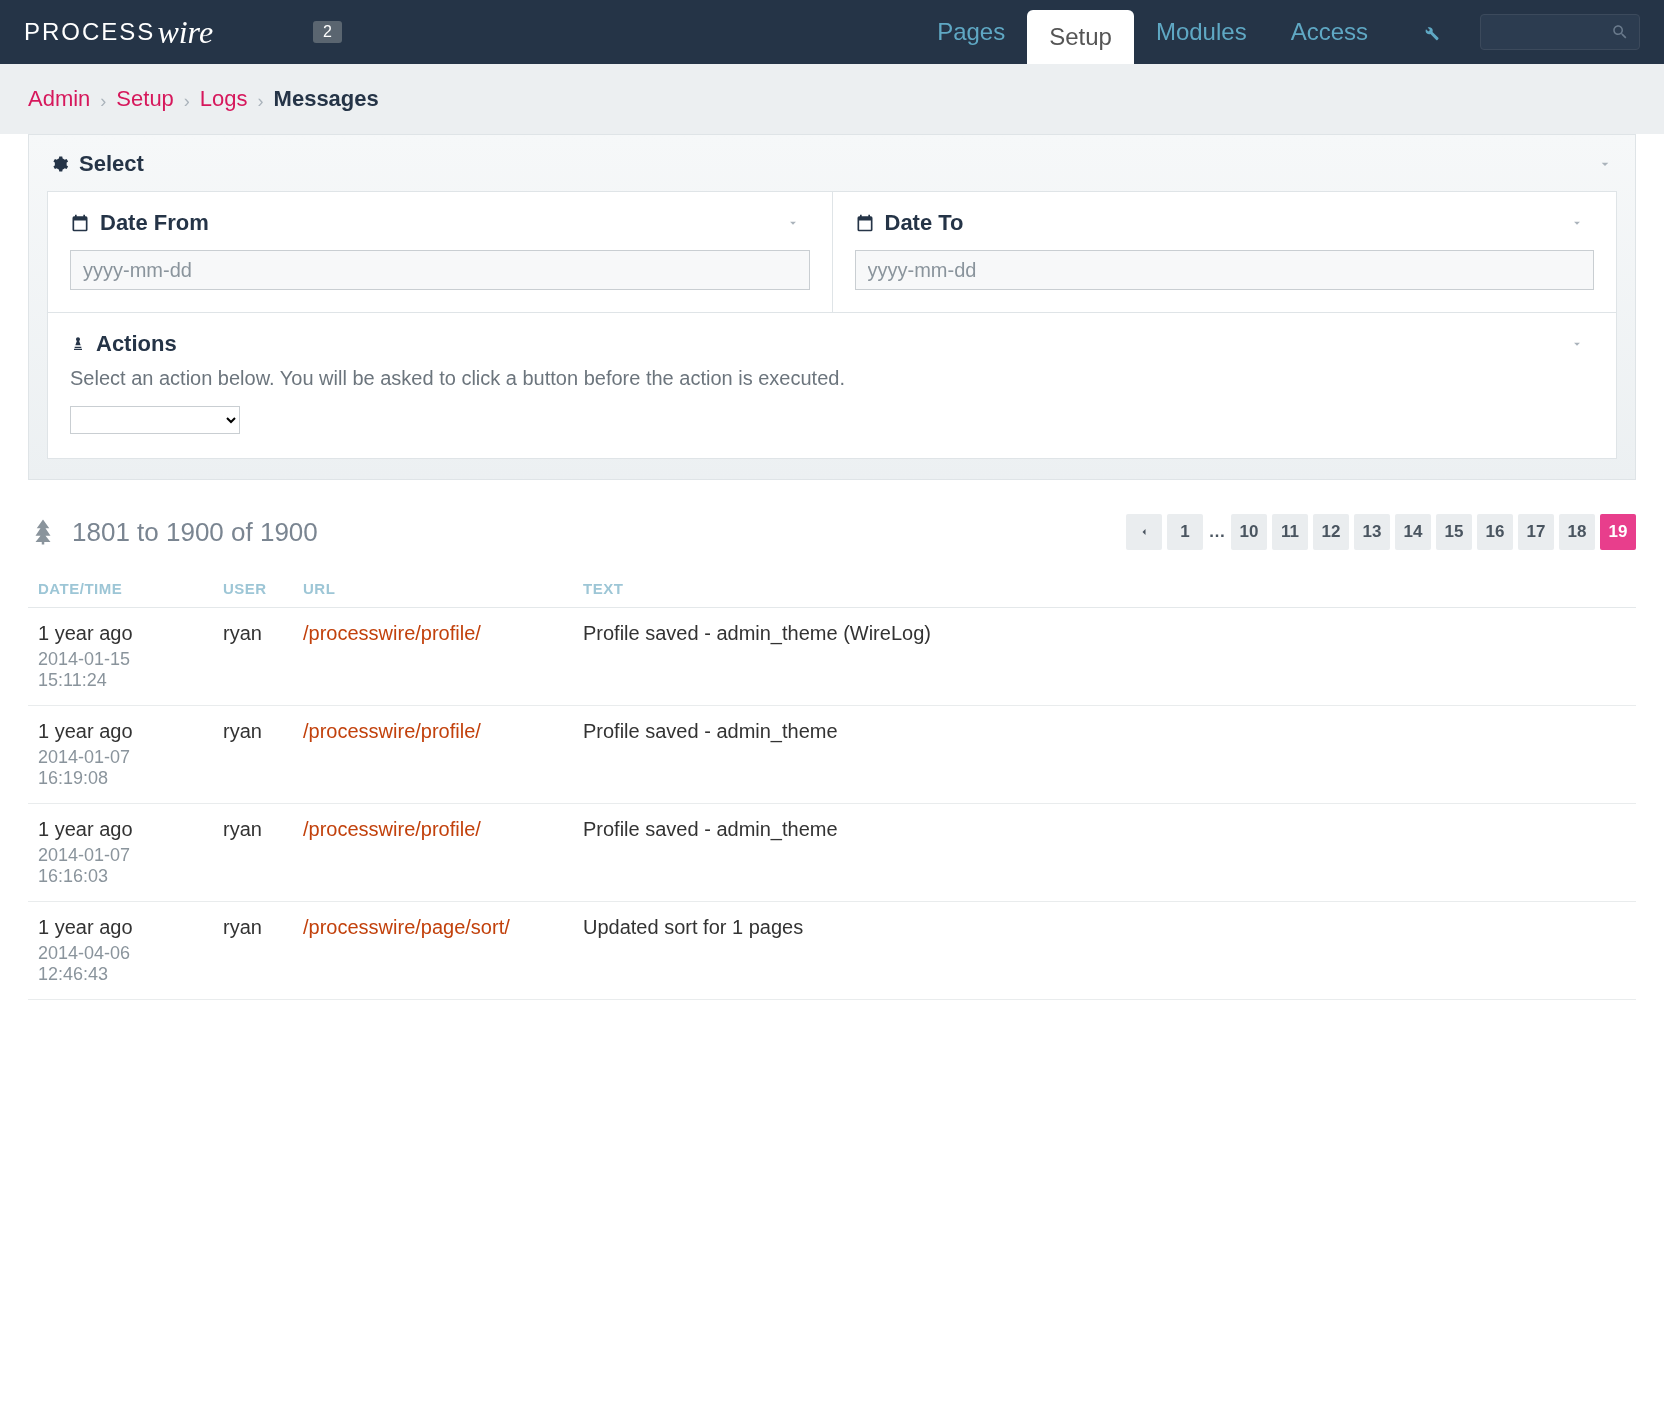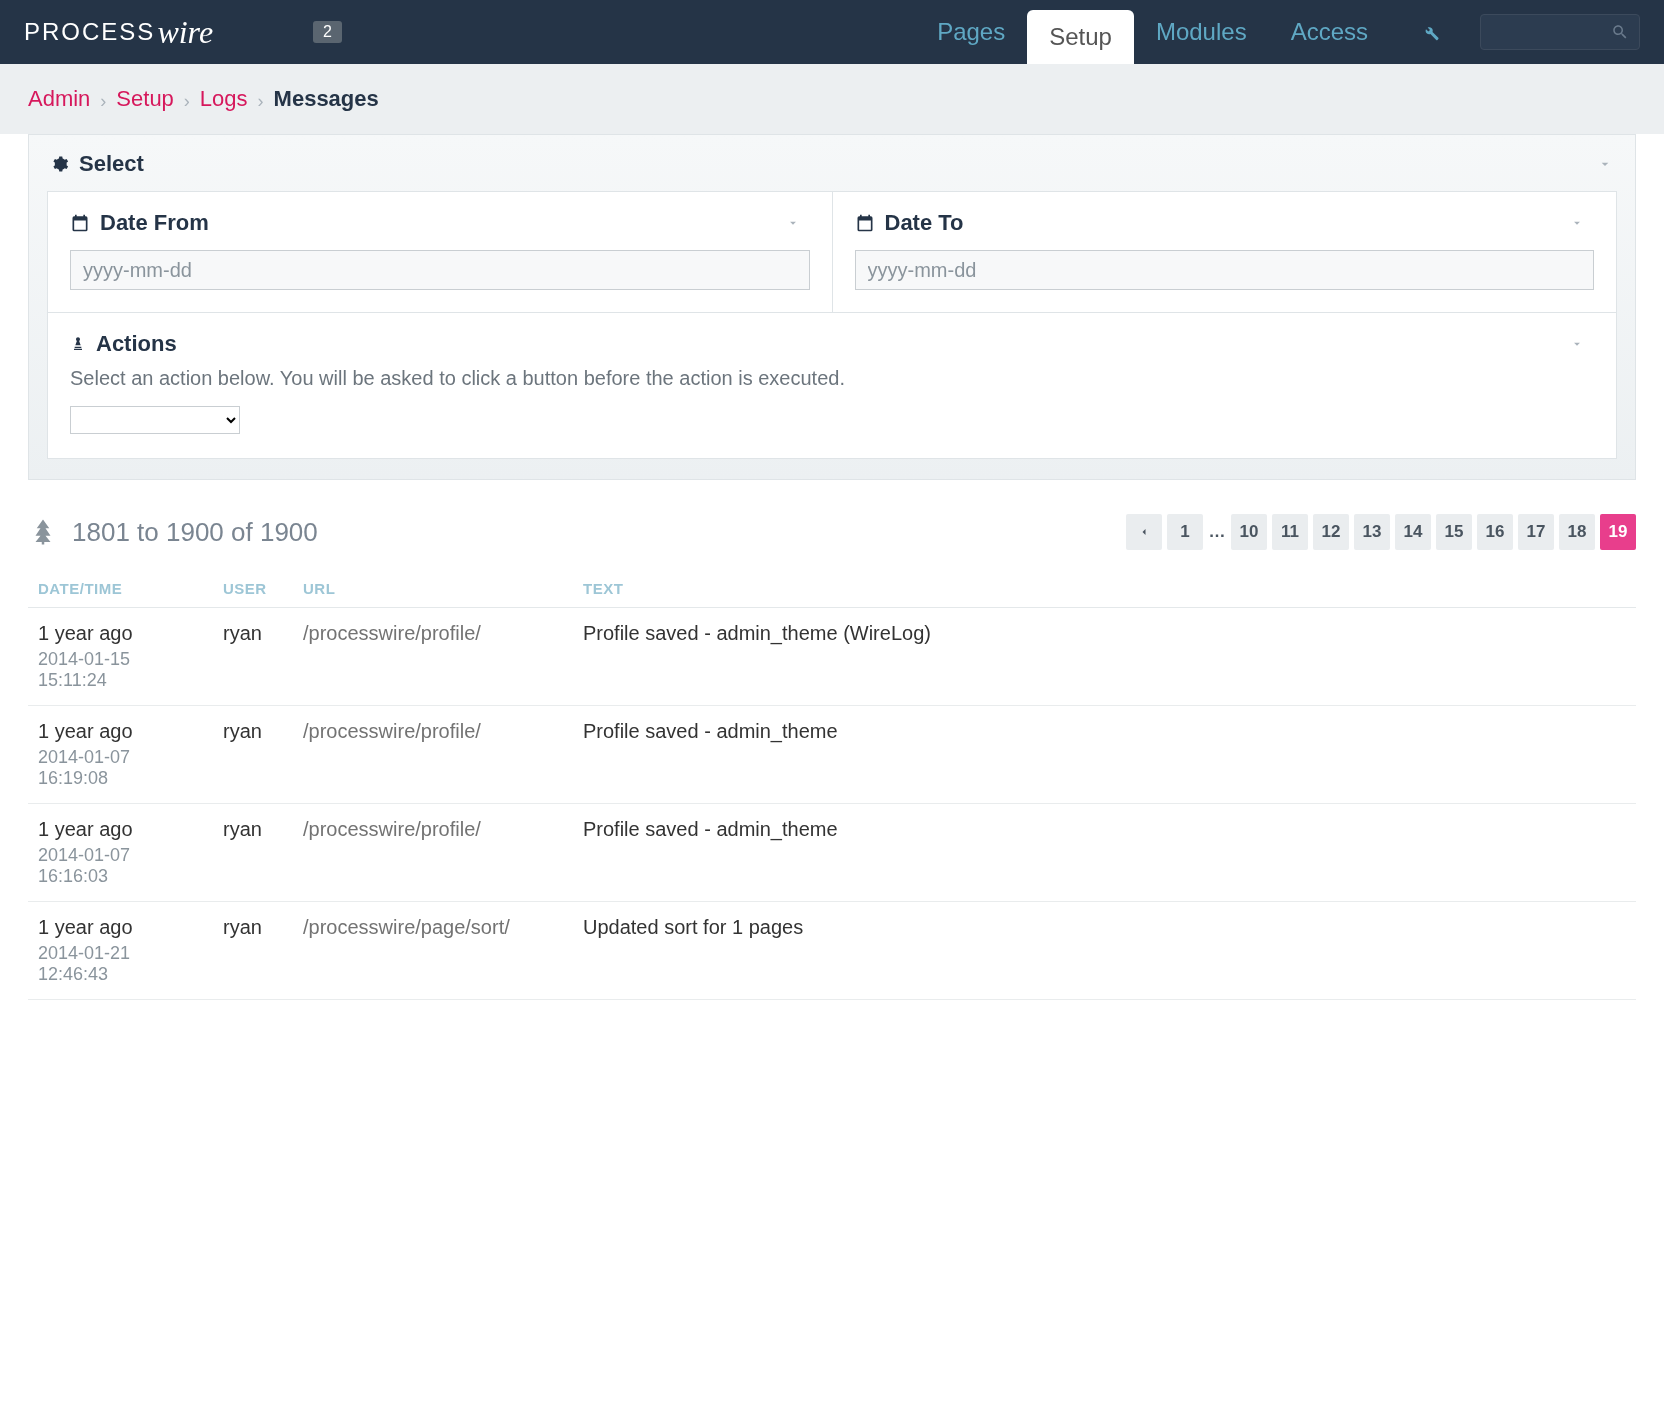--- a/index.html
+++ b/index.html
@@ -56,21 +56,21 @@
 .pg.dots { background: transparent; cursor: default; min-width: 18px; padding: 0; }
 .pg.active { background: #e83e8c; color: #fff; }
 .pg svg { width: 12px; height: 12px; fill: #4a5560; }
 
 
 .tbl { width: calc(100% - 56px); margin: 0 28px; border-collapse: collapse; }
 .tbl th { text-align: left; color: #9dc6d6; font-weight: 700; font-size: 15px; letter-spacing: 0.5px; padding: 12px 10px 10px; border-bottom: 1px solid #e4e8ea; }
 .tbl td { padding: 14px 10px; vertical-align: top; border-bottom: 1px solid #e9eced; font-size: 20px; color: #333; }
 .tbl td .rel { color: #333; }
 .tbl td .abs { color: #8a949c; font-size: 18px; margin-top: 4px; }
-.tbl td a { color: #737373; text-decoration: none; }
+.tbl td a { color: #c2410c; text-decoration: none; }
 .col-dt { width: 185px; }
 .col-user { width: 80px; }
 .col-url { width: 280px; }
 </style>
 </head>
 <body>
 
 <div class="topbar">
   <div class="logo">
     <span>PROCESS</span>
@@ -219,20 +219,20 @@
           <div class="rel">1 year ago</div>
           <div class="abs">2014-01-07 16:16:03</div>
         </td>
         <td>ryan</td>
         <td><a href="#">/processwire/profile/</a></td>
         <td>Profile saved - admin_theme</td>
       </tr>
       <tr>
         <td>
           <div class="rel">1 year ago</div>
-          <div class="abs">2014-01-21 12:46:43</div>
+          <div class="abs">2014-04-06 12:46:43</div>
         </td>
         <td>ryan</td>
         <td><a href="#">/processwire/page/sort/</a></td>
         <td>Updated sort for 1 pages</td>
       </tr>
     </tbody>
 </table>
 
 </body></html>

